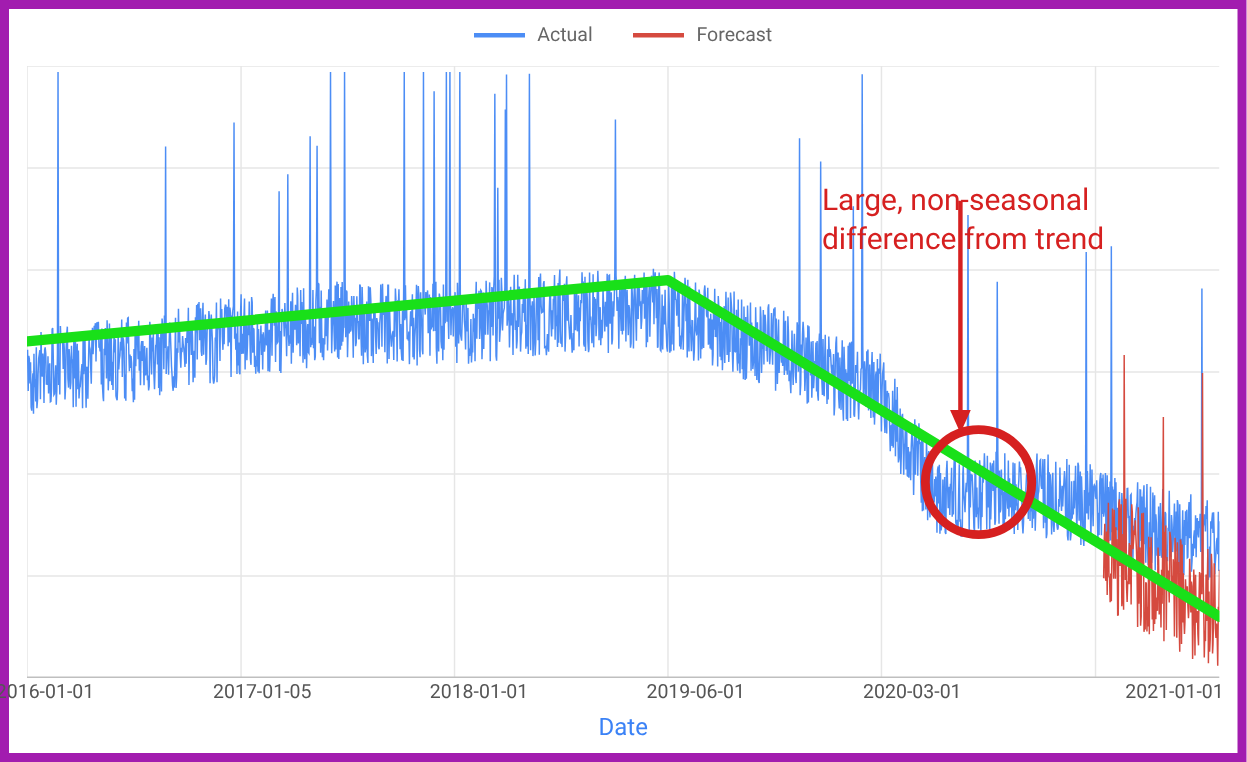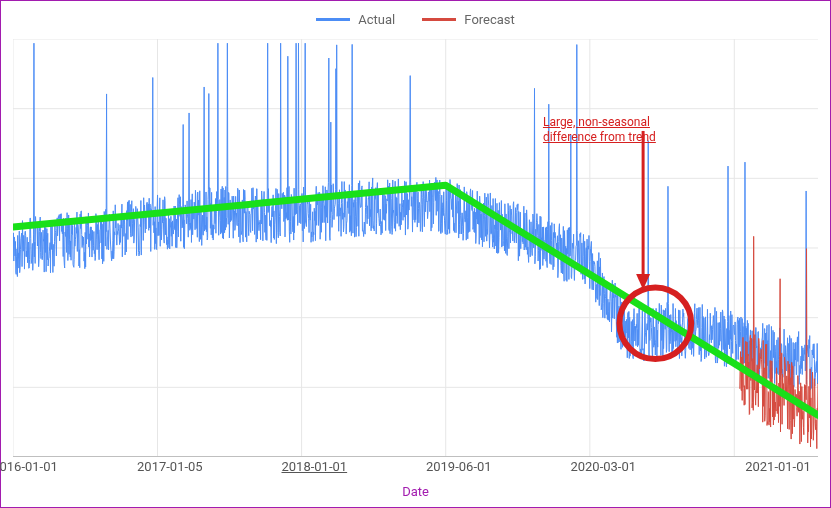--- a/index.html
+++ b/index.html
@@ -1,25 +1,25 @@
 <!DOCTYPE html>
 <html><head>
 <meta charset="utf-8">
 <style>
   html,body{margin:0;padding:0;font-family:Roboto,Arial,sans-serif;font-size:13px;color:#555;}
-  .frame{position:relative;width:831px;height:508px;box-sizing:border-box;border:1px solid #a21caf;}
+  .frame{position:relative;width:831px;height:508px;box-sizing:border-box;border:6px solid #a21caf;}
   .legend{position:absolute;top:8px;left:0;right:0;text-align:center;}
   .legend-item{display:inline-flex;align-items:center;margin:0 12px;color:#666;}
   .legend-swatch{width:34px;height:0;border-top:3px solid;display:inline-block;margin-right:8px;}
   .plot{position:absolute;left:12px;right:12px;top:38px;bottom:50px;}
   .plot svg{position:absolute;inset:0;width:100%;height:100%;}
   .xaxis-labels{position:absolute;left:12px;right:12px;bottom:30px;height:18px;}
   .xtick{position:absolute;transform:translateX(-50%);color:#555;font-size:13px;white-space:nowrap;}
-  .xaxis-title{position:absolute;left:0;right:0;bottom:8px;text-align:center;color:#a21caf;font-size:13px;}
-  .annotation{position:absolute;color:#d62020;font-size:12px;line-height:1.3;text-decoration:underline;}
+  .xaxis-title{position:absolute;left:0;right:0;bottom:8px;text-align:center;color:#3b82f6;font-size:16px;}
+  .annotation{position:absolute;color:#d62020;font-size:20px;line-height:1.3;}
 </style>
 </head>
 <body>
 
 <div class="frame">
 
   <div class="legend">
     <span class="legend-item">
       <span class="legend-swatch" style="border-color:#4c8df5"></span>
       <span>Actual</span>
@@ -59,20 +59,20 @@
       </svg>
     <div class="annotation" id="anno" style="left: 529.952px; top: 75.6px;">
       <span>Large, non-seasonal</span><br>
       <span>difference from trend</span>
     </div>
   </div>
 
   <div class="xaxis-labels" id="xticks">
       <div class="xtick" style="left: 12px;">2016-01-01</div>
       <div class="xtick" style="left: 156.856px;">2017-01-05</div>
-      <div class="xtick" style="left: 301.317px; text-decoration: underline;">2018-01-01</div>
+      <div class="xtick" style="left: 301.317px;">2018-01-01</div>
       <div class="xtick" style="left: 445.777px;">2019-06-01</div>
       <div class="xtick" style="left: 590.238px;">2020-03-01</div>
       <div class="xtick" style="left: 765px;">2021-01-01</div>
     </div>
   <div class="xaxis-title">Date</div>
 
 </div>
 
 </body></html>

